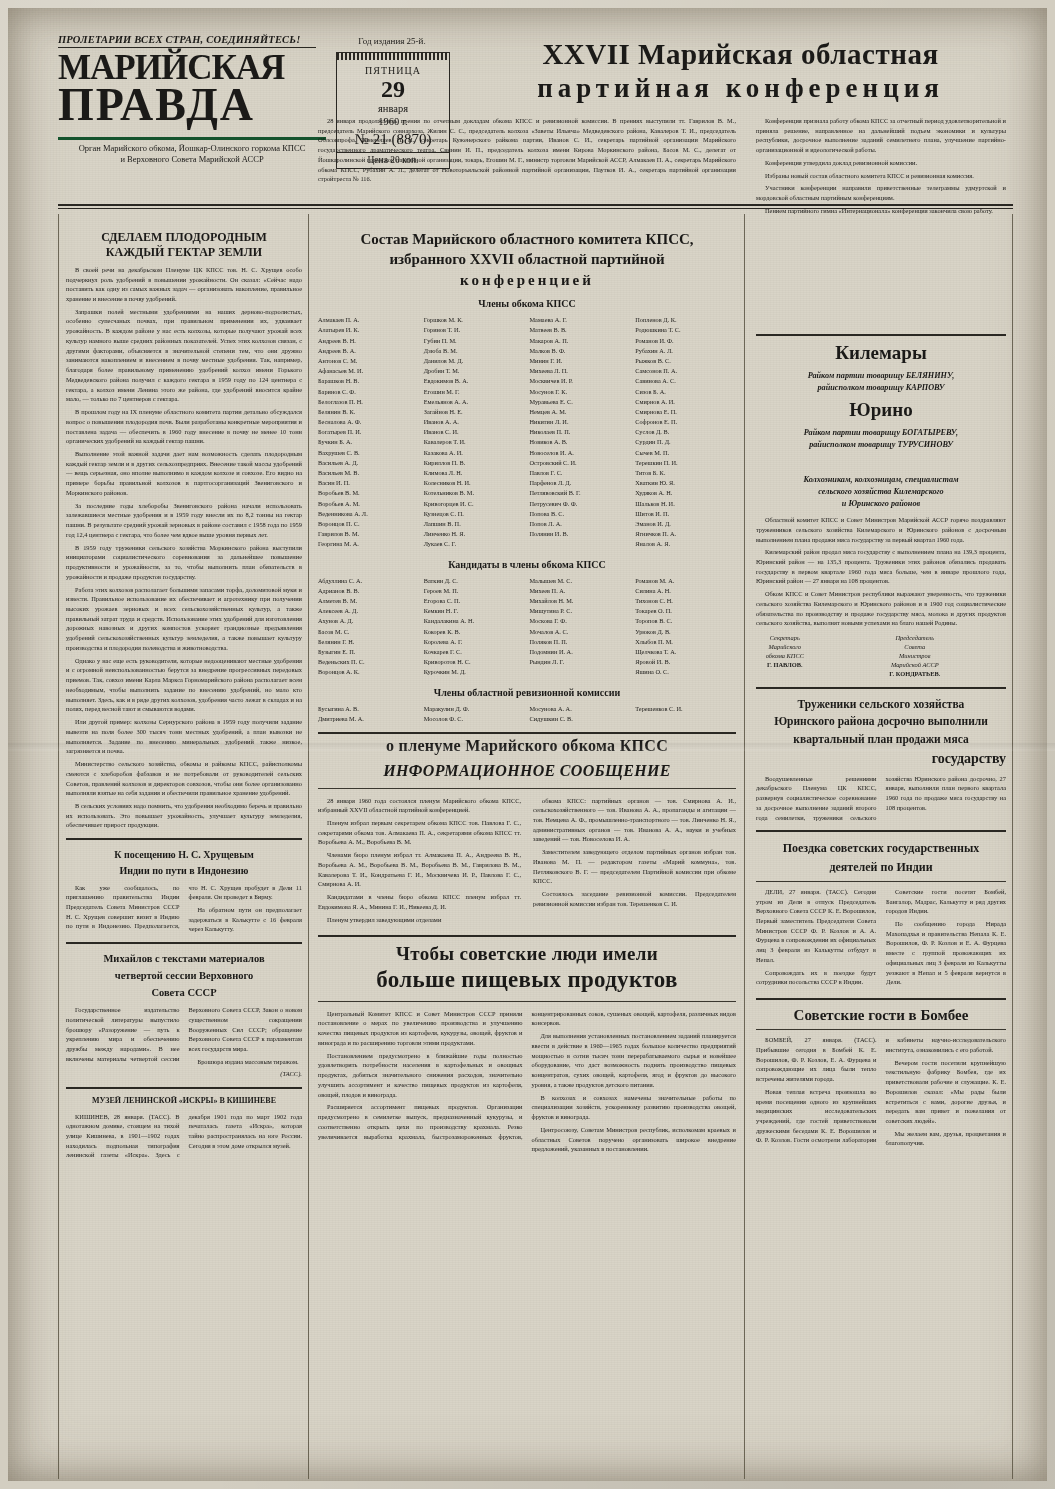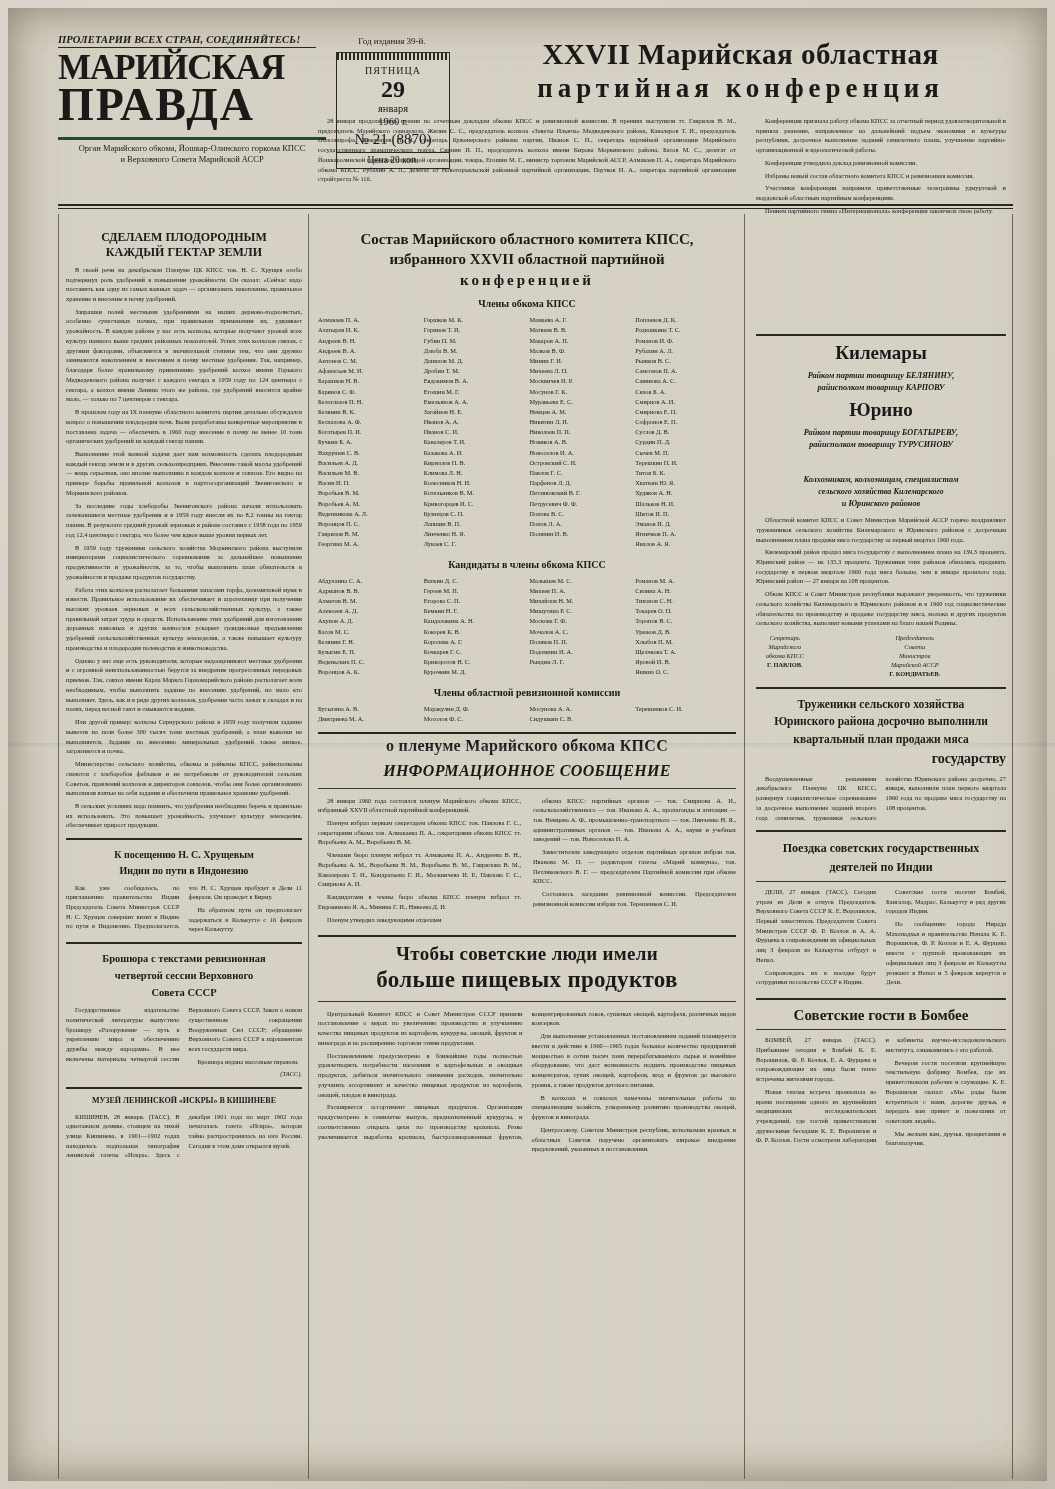--- a/index.html
+++ b/index.html
@@ -126,21 +126,21 @@
       <div class="slogan">ПРОЛЕТАРИИ ВСЕХ СТРАН, СОЕДИНЯЙТЕСЬ!</div>
       <div class="logo">
         <div class="l1">МАРИЙСКАЯ</div>
         <div class="l2">ПРАВДА</div>
       </div>
       <div class="organ">
         <div>Орган Марийского обкома, Йошкар-Олинского горкома КПСС</div>
         <div>и Верховного Совета Марийской АССР</div>
       </div>
 
-      <div class="yearline" style="top:2px;">Год издания 39-й.</div>
+      <div class="yearline" style="top:2px;">Год издания 25-й.</div>
       <div class="datebox" style="top:18px;">
         <div class="hatch"></div>
         <div class="dw">ПЯТНИЦА</div>
         <div class="dd">29</div>
         <div class="dm">января</div>
         <div class="dy">1960 г.</div>
         <div class="dn">№ 21 (8870)</div>
         <div class="dp">Цена 20 коп.</div>
       </div>
 
@@ -186,21 +186,21 @@
 
       <div class="hr2"></div>
       <h3 class="sh" style="font-size:10px;">К посещению Н. С. Хрущевым</h3>
       <h3 class="sh" style="font-size:10px;margin-top:-3px;">Индии по пути в Индонезию</h3>
       <div class="twocol">
         <p>Как уже сообщалось, по приглашению правительства Индии Председатель Совета Министров СССР Н. С. Хрущев совершит визит в Индию по пути в Индонезию. Предполагается, что Н. С. Хрущев пробудет в Дели 11 февраля. Он проведет в Бирму.</p>
         <p>На обратном пути он предполагает задержаться в Калькутте с 16 февраля через Калькутту.</p>
       </div>
 
       <div class="hr2"></div>
-      <h3 class="sh" style="font-size:10.5px;">Брошюра с текстами ревизионная</h3>
+      <h3 class="sh" style="font-size:10.5px;">Михайлов с текстами материалов</h3>
       <h3 class="sh" style="font-size:10.5px;margin-top:-3px;">четвертой сессии Верховного</h3>
       <h3 class="sh" style="font-size:10.5px;margin-top:-3px;">Совета СССР</h3>
       <div class="twocol">
         <p>Государственное издательство политической литературы выпустило брошюру «Разоружение — путь к укреплению мира и обеспечению дружбы между народами». В нее включены материалы четвертой сессии Верховного Совета СССР, Закон о новом существенном сокращении Вооруженных Сил СССР; обращение Верховного Совета СССР к парламентам всех государств мира.</p>
         <p>Брошюра издана массовым тиражом.</p>
       </div>
       <div class="tass">(ТАСС).</div>
 
       <div class="hr2"></div>
       <div class="small-center">МУЗЕЙ ЛЕНИНСКОЙ «ИСКРЫ» В КИШИНЕВЕ</div>

